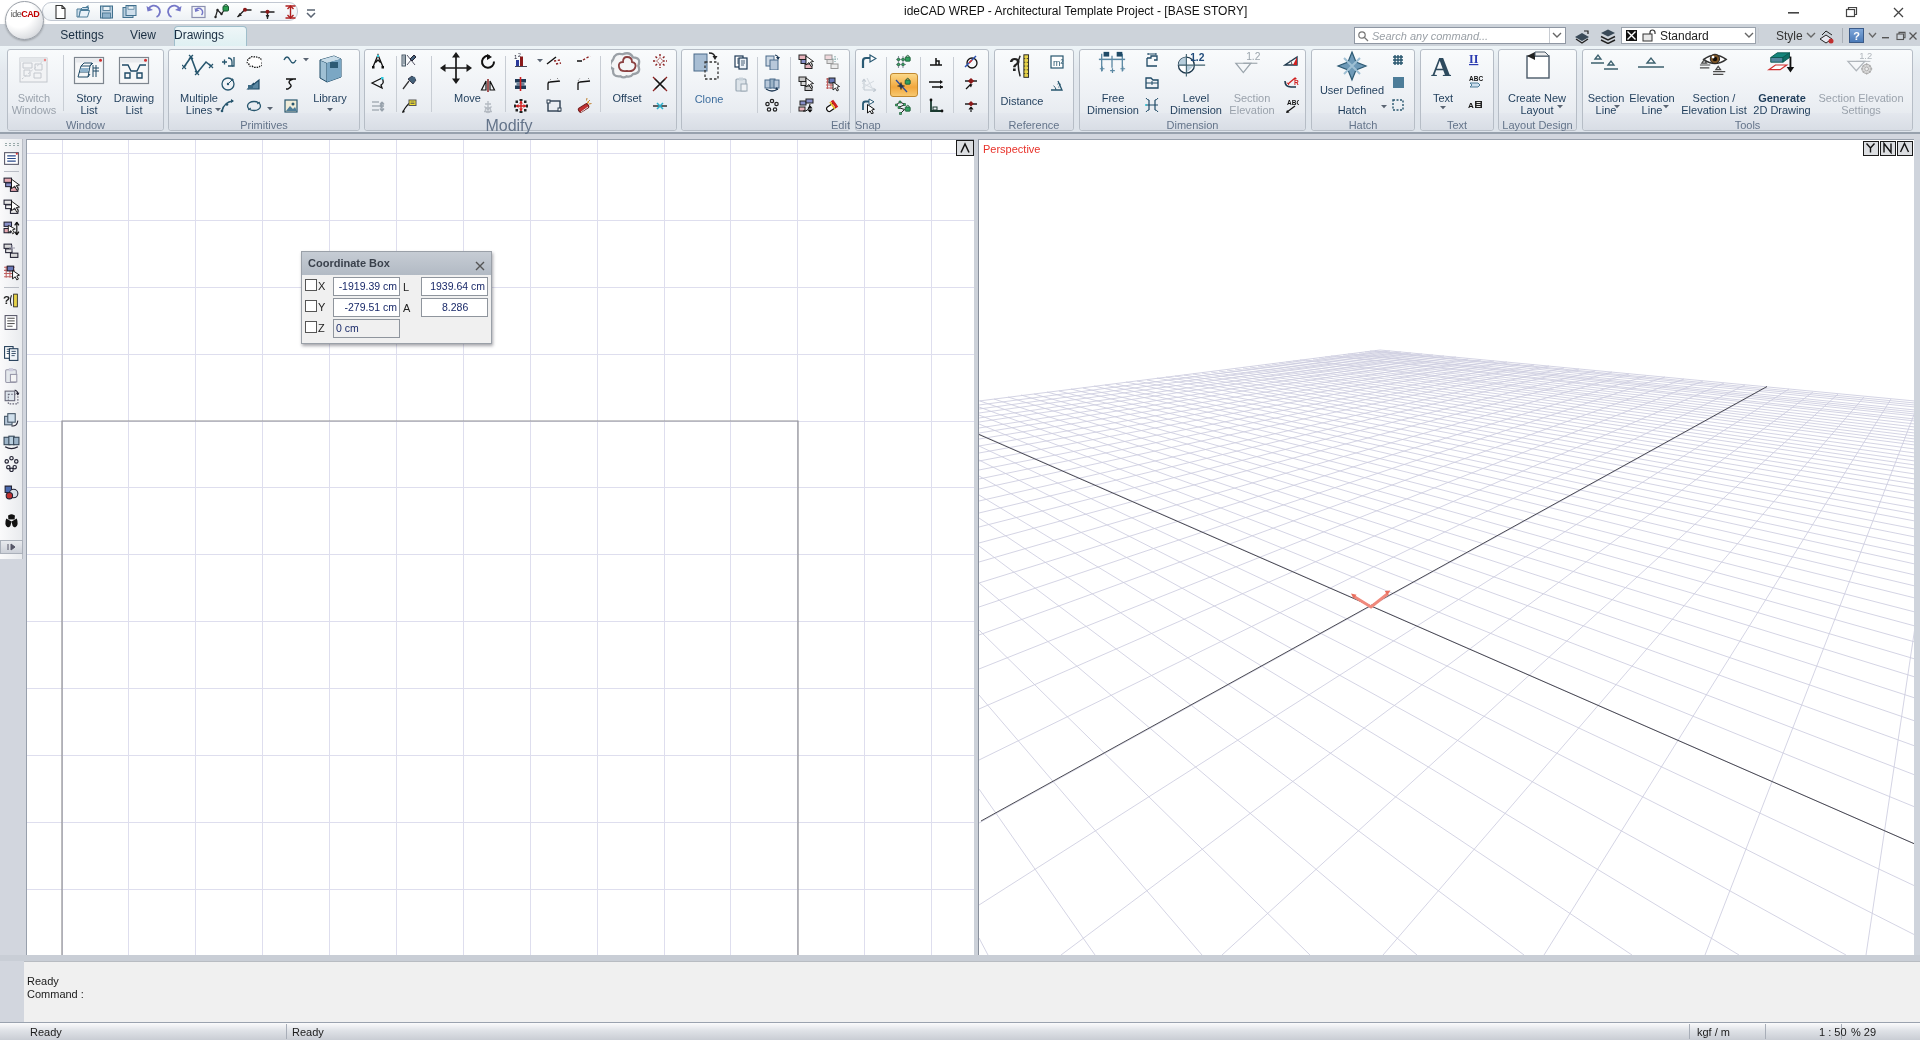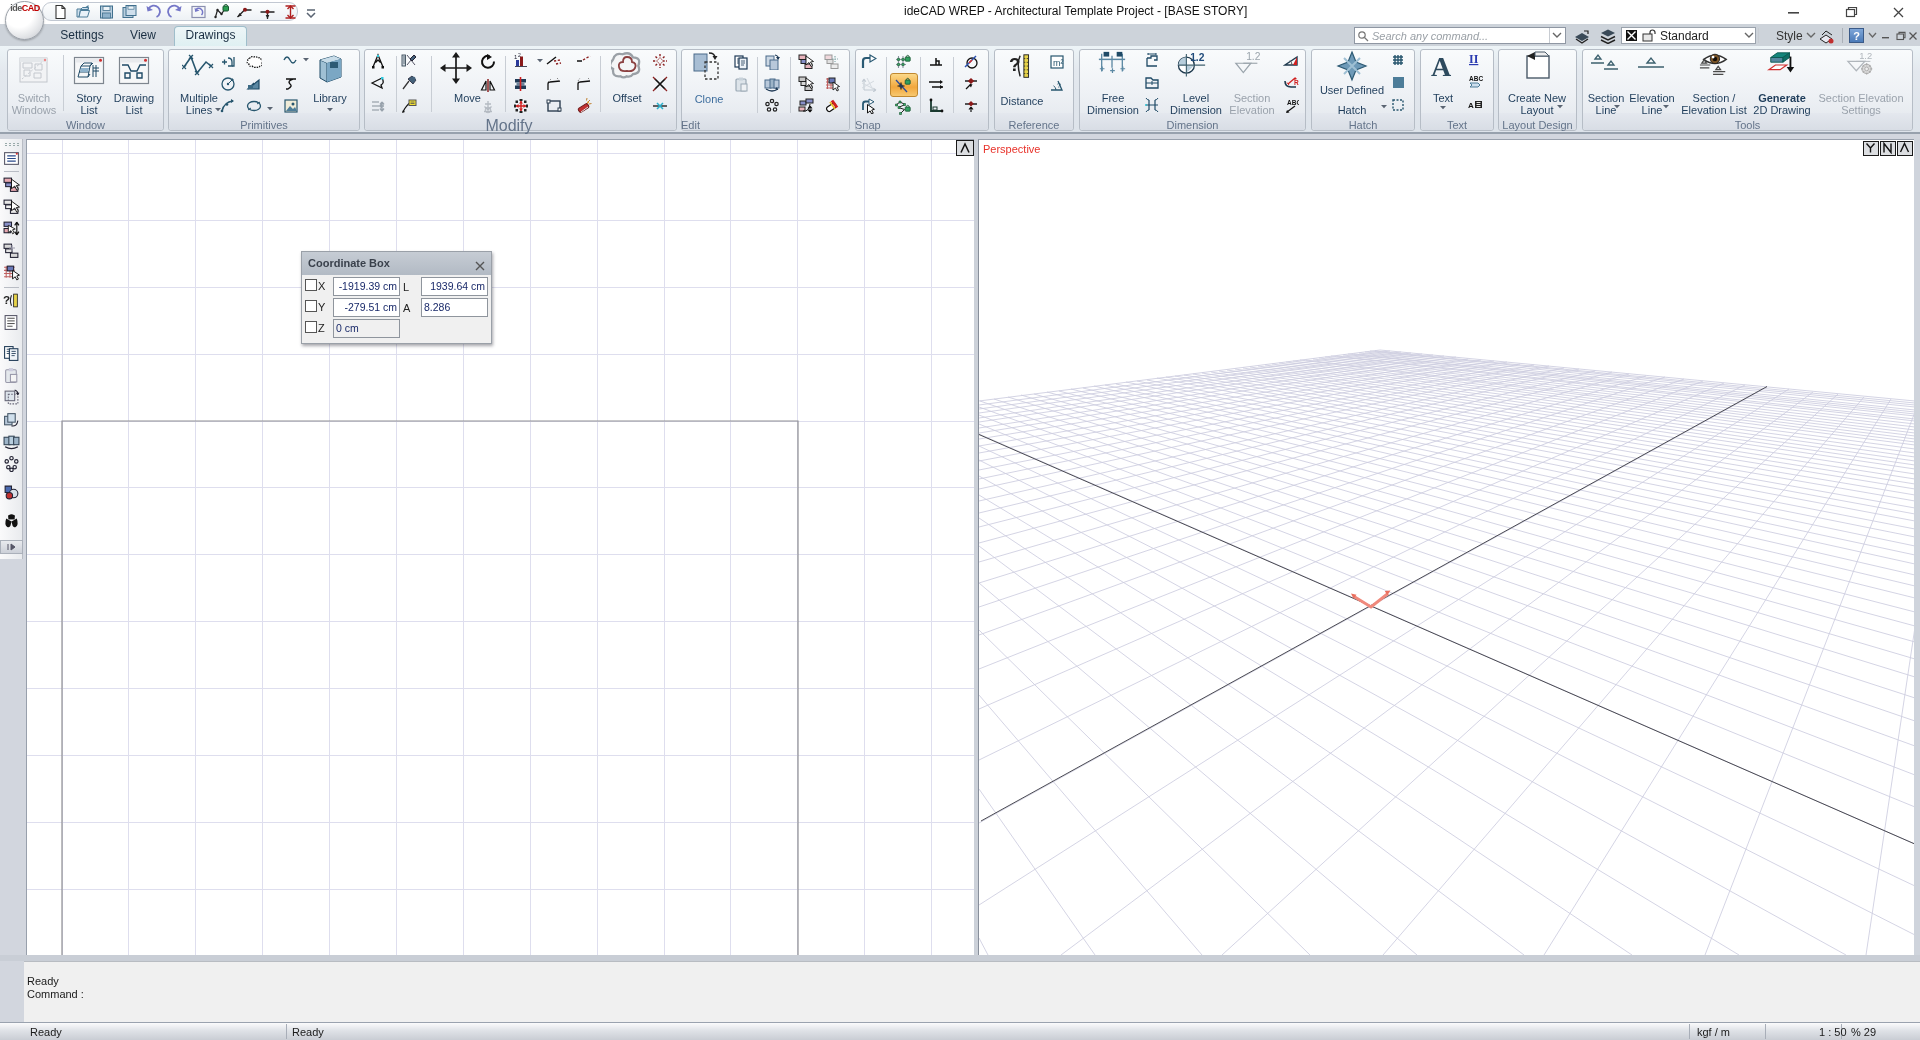--- a/index.html
+++ b/index.html
@@ -10,21 +10,21 @@
     <rect x="2" y="4" width="11" height="1.6" fill="#444"></rect>
   </svg>
 <svg style="position:absolute;left:1842px;top:6px" width="18" height="12" viewBox="0 0 18 12">
     <rect x="4.5" y="3.5" width="8" height="7" fill="none" stroke="#444" stroke-width="1.2"></rect>
     <path d="M6.5 3.5 v-2 h8 v7 h-2" fill="none" stroke="#444" stroke-width="1.2"></path>
   </svg>
 <svg style="position:absolute;left:1890px;top:6px" width="18" height="12" viewBox="0 0 18 12">
     <path d="M4 2 L13 11 M13 2 L4 11" stroke="#444" stroke-width="1.3"></path>
   </svg>
 <div class="abs" style="left:5px;top:1px;width:39px;height:39px;border-radius:50%;background:radial-gradient(circle at 35% 30%,#ffffff 40%,#e1e3e6 70%,#b9bcc2 100%);border:1px solid #9aa0a8;box-shadow:0 1px 2px rgba(0,0,0,.25);z-index:9"></div>
-<div style="position:absolute;left:8px;top:2px;width:34px;font-size:9px;color:#555;font-weight:700;text-align:center;line-height:13px;white-space:nowrap;letter-spacing:-0.5px;z-index:10"><span style="color:#555">ide</span><b style="color:#c00000">CAD</b></div>
+<div style="position:absolute;left:8px;top:8px;width:34px;font-size:9px;color:#555;font-weight:400;text-align:center;line-height:13px;white-space:nowrap;letter-spacing:-0.5px;z-index:10"><span style="color:#555">ide</span><b style="color:#c00000">CAD</b></div>
 <div class="abs" style="left:42px;top:2px;width:256px;height:19px;background:linear-gradient(#fdfefe,#edf1f5);border:1px solid #c2c8d2;border-radius:9px"></div>
 <svg style="position:absolute;left:52px;top:4px" width="17" height="16" viewBox="0 0 16 16">
     <path d="M3.5 1.5 h6 l3 3 v10 h-9 z" fill="#fff" stroke="#333" stroke-width="1.1"></path>
     <path d="M9.5 1.5 v3 h3" fill="none" stroke="#333" stroke-width="1.1"></path>
   </svg>
 <svg style="position:absolute;left:75px;top:4px" width="17" height="16" viewBox="0 0 16 16">
     <path d="M1.5 5 h4 l1.5-1.5 h6 v2 H5 L3.5 13 H1.5z" fill="#cfe0ee" stroke="#4d7d99" stroke-width="1"></path>
     <path d="M3.5 13 L5 6.5 h9 L12 13z" fill="#e8f1f8" stroke="#4d7d99" stroke-width="1"></path>
     <path d="M10 3 l3-2 v4z" fill="#4d7d99"></path>
   </svg>
@@ -73,21 +73,21 @@
     <path d="M3 2 h10 M3 14 h10 M8 2 v12" stroke="#b02020" stroke-width="1.4"></path>
     <path d="M5 5 l3-3 3 3 M5 11 l3 3 3-3" fill="none" stroke="#b02020" stroke-width="1.4"></path>
   </svg>
 <svg style="position:absolute;left:305px;top:8px" width="12" height="10" viewBox="0 0 12 10">
     <path d="M2 2 h8 M2 5 l4 4 4-4" stroke="#5a6472" stroke-width="1.5" fill="none"></path>
   </svg>
 <div class="abs" style="left:0;top:24px;width:1920px;height:22px;background:#cdd3da"></div>
 <div style="position:absolute;left:52px;top:29px;width:60px;font-size:12px;color:#1a2e42;font-weight:400;text-align:center;line-height:13px;white-space:nowrap;">Settings</div>
 <div style="position:absolute;left:118px;top:29px;width:50px;font-size:12px;color:#1a2e42;font-weight:400;text-align:center;line-height:13px;white-space:nowrap;">View</div>
 <div class="abs" style="left:174px;top:26px;width:73px;height:20px;background:linear-gradient(#eef6f8,#dff0f2);border:1px solid #9fbecb;border-bottom:none;border-radius:4px 4px 0 0"></div>
-<div style="position:absolute;left:174px;top:29px;width:73px;font-size:12px;color:#1a2e42;font-weight:400;text-align:center;line-height:13px;white-space:nowrap;">Drawings</div>
+<div style="position:absolute;left:174px;top:29px;width:73px;font-size:12px;color:#1a2e42;font-weight:400;line-height:13px;white-space:nowrap;">Drawings</div>
 <div class="abs" style="left:1354px;top:27px;width:212px;height:17px;background:#fff;border:1px solid #8f97a3"></div>
 <svg style="position:absolute;left:1357px;top:30px" width="12" height="12" viewBox="0 0 12 12">
     <circle cx="5" cy="5" r="3.2" fill="none" stroke="#777" stroke-width="1.2"></circle>
     <path d="M7.5 7.5 L11 11" stroke="#777" stroke-width="1.2"></path>
   </svg>
 <div style="position:absolute;left:1372px;top:30px;width:170px;font-size:11px;color:#9aa0a6;font-weight:400;text-align:left;line-height:13px;white-space:nowrap;font-style:italic">Search any command...</div>
 <div class="abs" style="left:1549px;top:28px;width:1px;height:15px;background:#c8ccd2"></div>
 <svg style="position:absolute;left:1552px;top:32px" width="10" height="8" viewBox="0 0 10 8">
     <path d="M1 1 l4 4 4-4" stroke="#666" stroke-width="1.4" fill="none"></path>
   </svg>
@@ -144,21 +144,21 @@
 <div class="abs" style="left:8px;top:113px;width:155px;height:17px;border-radius:0 0 3px 3px;background:linear-gradient(#e4e8ee,#d8dde5)"></div>
 <div style="position:absolute;left:7px;top:119px;width:157px;font-size:11px;color:#64748a;font-weight:400;text-align:center;line-height:13px;white-space:nowrap;">Window</div>
 <div class="abs" style="left:168px;top:49px;width:192px;height:82px;border:1px solid #b6bdc6;border-radius:3px;background:linear-gradient(#f9fbfc,#eef1f5 55%,#e6eaef 85%)"></div>
 <div class="abs" style="left:169px;top:113px;width:190px;height:17px;border-radius:0 0 3px 3px;background:linear-gradient(#e4e8ee,#d8dde5)"></div>
 <div style="position:absolute;left:168px;top:119px;width:192px;font-size:11px;color:#64748a;font-weight:400;text-align:center;line-height:13px;white-space:nowrap;">Primitives</div>
 <div class="abs" style="left:364px;top:49px;width:313px;height:82px;border:1px solid #b6bdc6;border-radius:3px;background:linear-gradient(#f9fbfc,#eef1f5 55%,#e6eaef 85%)"></div>
 <div class="abs" style="left:365px;top:113px;width:311px;height:17px;border-radius:0 0 3px 3px;background:linear-gradient(#e4e8ee,#d8dde5)"></div>
 <div style="position:absolute;left:364px;top:119px;width:290px;font-size:16px;color:#64748a;font-weight:400;text-align:center;line-height:13px;white-space:nowrap;">Modify</div>
 <div class="abs" style="left:681px;top:49px;width:169px;height:82px;border:1px solid #b6bdc6;border-radius:3px;background:linear-gradient(#f9fbfc,#eef1f5 55%,#e6eaef 85%)"></div>
 <div class="abs" style="left:682px;top:113px;width:167px;height:17px;border-radius:0 0 3px 3px;background:linear-gradient(#e4e8ee,#d8dde5)"></div>
-<div style="position:absolute;left:681px;top:119px;width:169px;font-size:11px;color:#64748a;font-weight:400;text-align:left;line-height:13px;white-space:nowrap;">Edit</div>
+<div style="position:absolute;left:681px;top:119px;width:169px;font-size:11px;color:#64748a;font-weight:400;text-align:right;line-height:13px;white-space:nowrap;">Edit</div>
 <div class="abs" style="left:855px;top:49px;width:134px;height:82px;border:1px solid #b6bdc6;border-radius:3px;background:linear-gradient(#f9fbfc,#eef1f5 55%,#e6eaef 85%)"></div>
 <div class="abs" style="left:856px;top:113px;width:132px;height:17px;border-radius:0 0 3px 3px;background:linear-gradient(#e4e8ee,#d8dde5)"></div>
 <div style="position:absolute;left:855px;top:119px;width:134px;font-size:11px;color:#64748a;font-weight:400;line-height:13px;white-space:nowrap;">Snap</div>
 <div class="abs" style="left:994px;top:49px;width:80px;height:82px;border:1px solid #b6bdc6;border-radius:3px;background:linear-gradient(#f9fbfc,#eef1f5 55%,#e6eaef 85%)"></div>
 <div class="abs" style="left:995px;top:113px;width:78px;height:17px;border-radius:0 0 3px 3px;background:linear-gradient(#e4e8ee,#d8dde5)"></div>
 <div style="position:absolute;left:994px;top:119px;width:80px;font-size:11px;color:#64748a;font-weight:400;text-align:center;line-height:13px;white-space:nowrap;">Reference</div>
 <div class="abs" style="left:1079px;top:49px;width:227px;height:82px;border:1px solid #b6bdc6;border-radius:3px;background:linear-gradient(#f9fbfc,#eef1f5 55%,#e6eaef 85%)"></div>
 <div class="abs" style="left:1080px;top:113px;width:225px;height:17px;border-radius:0 0 3px 3px;background:linear-gradient(#e4e8ee,#d8dde5)"></div>
 <div style="position:absolute;left:1079px;top:119px;width:227px;font-size:11px;color:#64748a;font-weight:400;text-align:center;line-height:13px;white-space:nowrap;">Dimension</div>
 <div class="abs" style="left:1311px;top:49px;width:104px;height:82px;border:1px solid #b6bdc6;border-radius:3px;background:linear-gradient(#f9fbfc,#eef1f5 55%,#e6eaef 85%)"></div>
@@ -831,21 +831,21 @@
 <div class="abs" style="left:333px;top:277px;width:67px;height:19px;background:#fff;border:1px solid #8f959d;z-index:22;font-size:10.5px;color:#1a2a6a;line-height:17px;text-align:right;padding:0 2px">-1919.39 cm</div>
 <div class="abs" style="left:305px;top:300px;width:12px;height:12px;background:#fff;border:1px solid #555;z-index:22"></div>
 <div style="position:absolute;left:318px;top:301px;width:10px;font-size:11px;color:#222;font-weight:400;text-align:left;line-height:13px;white-space:nowrap;z-index:22">Y</div>
 <div class="abs" style="left:333px;top:298px;width:67px;height:19px;background:#fff;border:1px solid #8f959d;z-index:22;font-size:10.5px;color:#1a2a6a;line-height:17px;text-align:right;padding:0 2px">-279.51 cm</div>
 <div class="abs" style="left:305px;top:321px;width:12px;height:12px;background:#fff;border:1px solid #555;z-index:22"></div>
 <div style="position:absolute;left:318px;top:322px;width:10px;font-size:11px;color:#222;font-weight:400;text-align:left;line-height:13px;white-space:nowrap;z-index:22">Z</div>
 <div class="abs" style="left:333px;top:319px;width:67px;height:19px;background:#f0f0f0;border:1px solid #8f959d;z-index:22;font-size:10.5px;color:#1a2a6a;line-height:17px;text-align:left;padding:0 2px">0 cm</div>
 <div style="position:absolute;left:403px;top:281px;width:10px;font-size:11px;color:#222;font-weight:400;text-align:left;line-height:13px;white-space:nowrap;z-index:22">L</div>
 <div class="abs" style="left:421px;top:277px;width:67px;height:19px;background:#fff;border:1px solid #8f959d;z-index:22;font-size:10.5px;color:#1a2a6a;line-height:17px;text-align:right;padding:0 2px">1939.64 cm</div>
 <div style="position:absolute;left:403px;top:302px;width:10px;font-size:11px;color:#222;font-weight:400;text-align:left;line-height:13px;white-space:nowrap;z-index:22">A</div>
-<div class="abs" style="left:421px;top:298px;width:67px;height:19px;background:#fff;border:1px solid #8f959d;z-index:22;font-size:10.5px;color:#1a2a6a;line-height:17px;text-align:left;padding:0 2px">8.286</div>
+<div class="abs" style="left:421px;top:298px;width:67px;height:19px;background:#fff;border:1px solid #8f959d;z-index:22;font-size:10.5px;color:#1a2a6a;line-height:17px;text-align:left;padding:0 20px">8.286</div>
 <div class="abs" style="left:0;top:955px;width:1920px;height:6px;background:#c9ced6"></div>
 <div class="abs" style="left:0;top:961px;width:24px;height:61px;background:#d2d6de"></div>
 <div class="abs" style="left:24px;top:961px;width:1896px;height:61px;background:#f0f0f0;border-top:1px solid #b8bcc2"></div>
 <div style="position:absolute;left:27px;top:975px;width:100px;font-size:11px;color:#1a1a1a;font-weight:400;text-align:left;line-height:13px;white-space:nowrap;">Ready</div>
 <div style="position:absolute;left:27px;top:988px;width:100px;font-size:11px;color:#1a1a1a;font-weight:400;text-align:left;line-height:13px;white-space:nowrap;">Command :</div>
 <div class="abs" style="left:0;top:1022px;width:1920px;height:18px;background:linear-gradient(#fbfbfc,#dfe2e7 45%,#c9cdd4);border-top:1px solid #9aa2ae"></div>
 <div class="abs" style="left:286px;top:1024px;width:1px;height:15px;background:#a8aeb8"></div>
 <div class="abs" style="left:1689px;top:1024px;width:1px;height:15px;background:#a8aeb8"></div>
 <div class="abs" style="left:1765px;top:1024px;width:1px;height:15px;background:#a8aeb8"></div>
 <div class="abs" style="left:1841px;top:1024px;width:1px;height:15px;background:#a8aeb8"></div>

